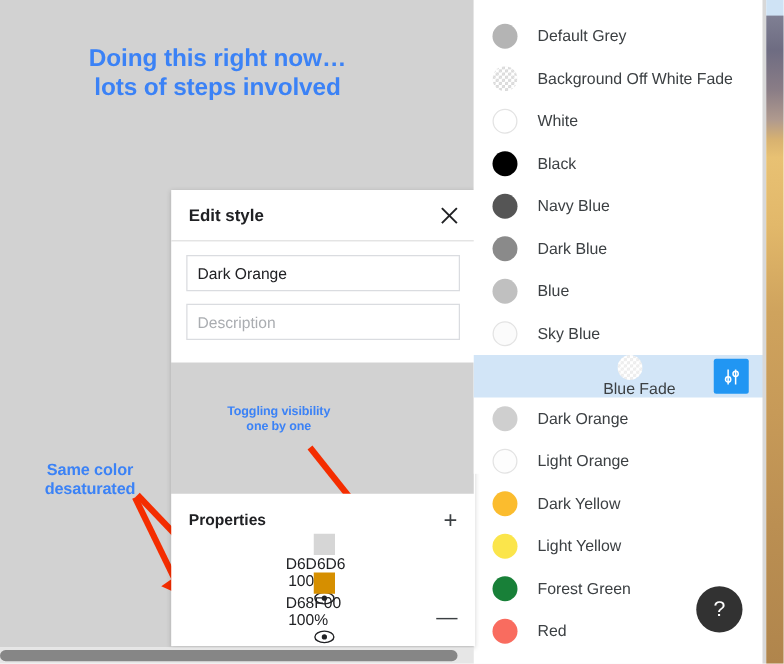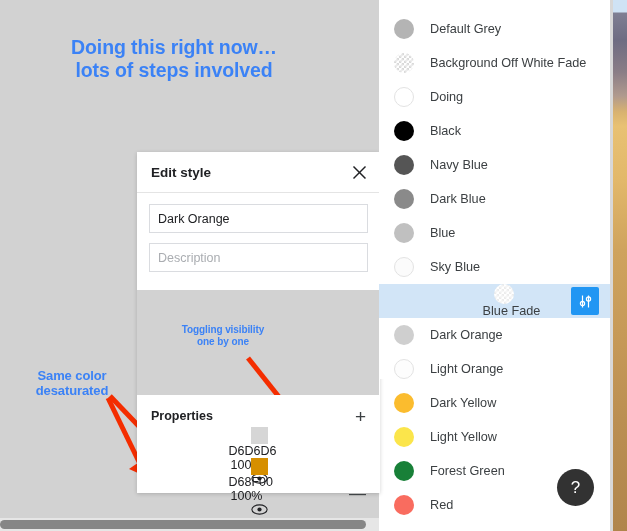--- a/index.html
+++ b/index.html
@@ -66,21 +66,21 @@
     border: 1px solid #dadce0; background: #fff;
     display: flex; align-items: center; padding: 0 8px;
     font-size: 12.5px; color: #202124; margin-bottom: 10px;
   }
   .text-field:last-child { margin-bottom: 4px; }
   .text-field.placeholder { color: #aaadb1; }
 
   
   #dialog-gap { height: 105px; background: transparent; }
 
-  #props-card { background: #fff; padding: 10px 0 4px 0; }
+  #props-card { background: #fff; padding: 10px 0 28px 0; }
   #props-head {
     display: flex; align-items: center; justify-content: space-between;
     padding: 0 14px 0 14px; height: 22px;
   }
   #props-label { font-size: 12.5px; font-weight: bold; color: #202124; }
   #add-btn { font-size: 19px; color: #3c4043; line-height: 1; cursor: pointer; font-weight: 300; }
   .prop-row {
     display: flex; align-items: center; height: 31px; padding: 0 14px 0 16px; flex-direction: column;
   }
   .prop-swatch { width: 17px; height: 17px; flex: 0 0 17px; }
@@ -254,21 +254,21 @@
       <div class="style-row" style="top: 0px;">
         <span class="dot" style="background: rgb(180, 180, 180);"></span>
         <span class="style-name">Default Grey</span>
       </div>
       <div class="style-row" style="top: 0px;">
         <span class="dot checker"></span>
         <span class="style-name">Background Off White Fade</span>
       </div>
       <div class="style-row" style="top: 0px;">
         <span class="dot" style="background: rgb(255, 255, 255); border: 1px solid rgb(227, 227, 227);"></span>
-        <span class="style-name">Doing</span>
+        <span class="style-name">White</span>
       </div>
       <div class="style-row" style="top: 0px;">
         <span class="dot" style="background: rgb(0, 0, 0);"></span>
         <span class="style-name">Black</span>
       </div>
       <div class="style-row" style="top: 0px;">
         <span class="dot" style="background: rgb(85, 85, 85);"></span>
         <span class="style-name">Navy Blue</span>
       </div>
       <div class="style-row" style="top: 0px;">

